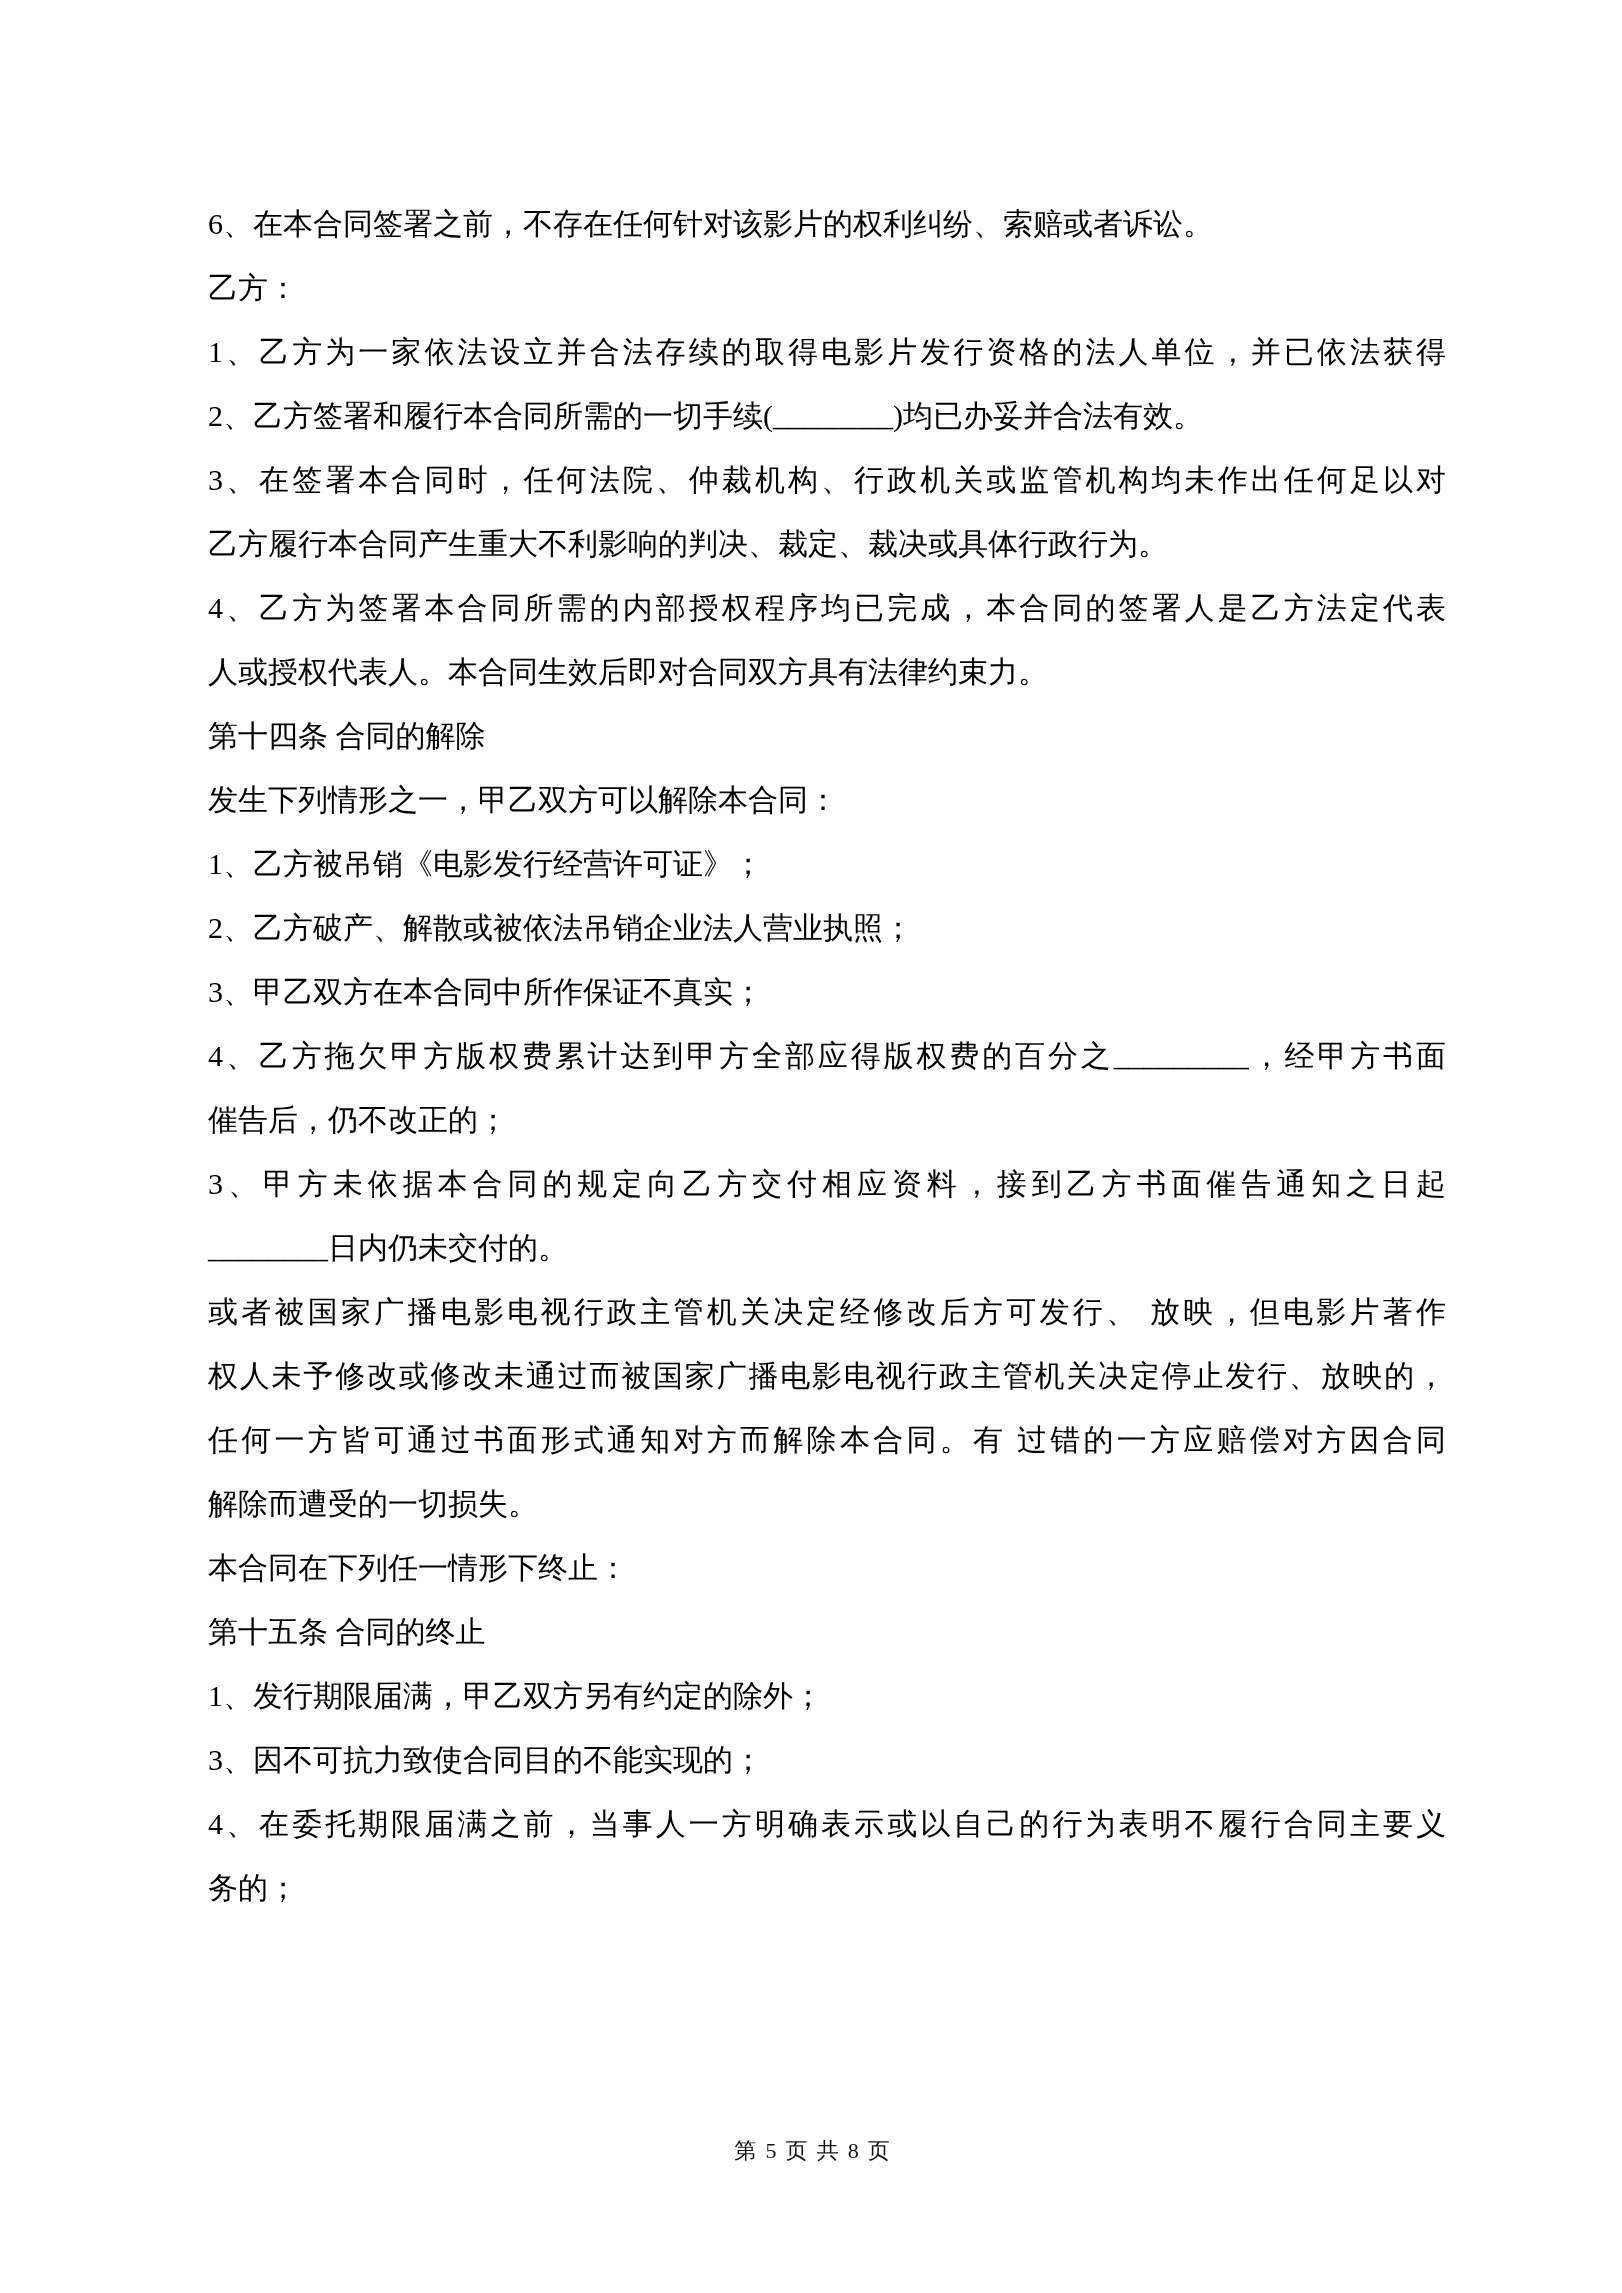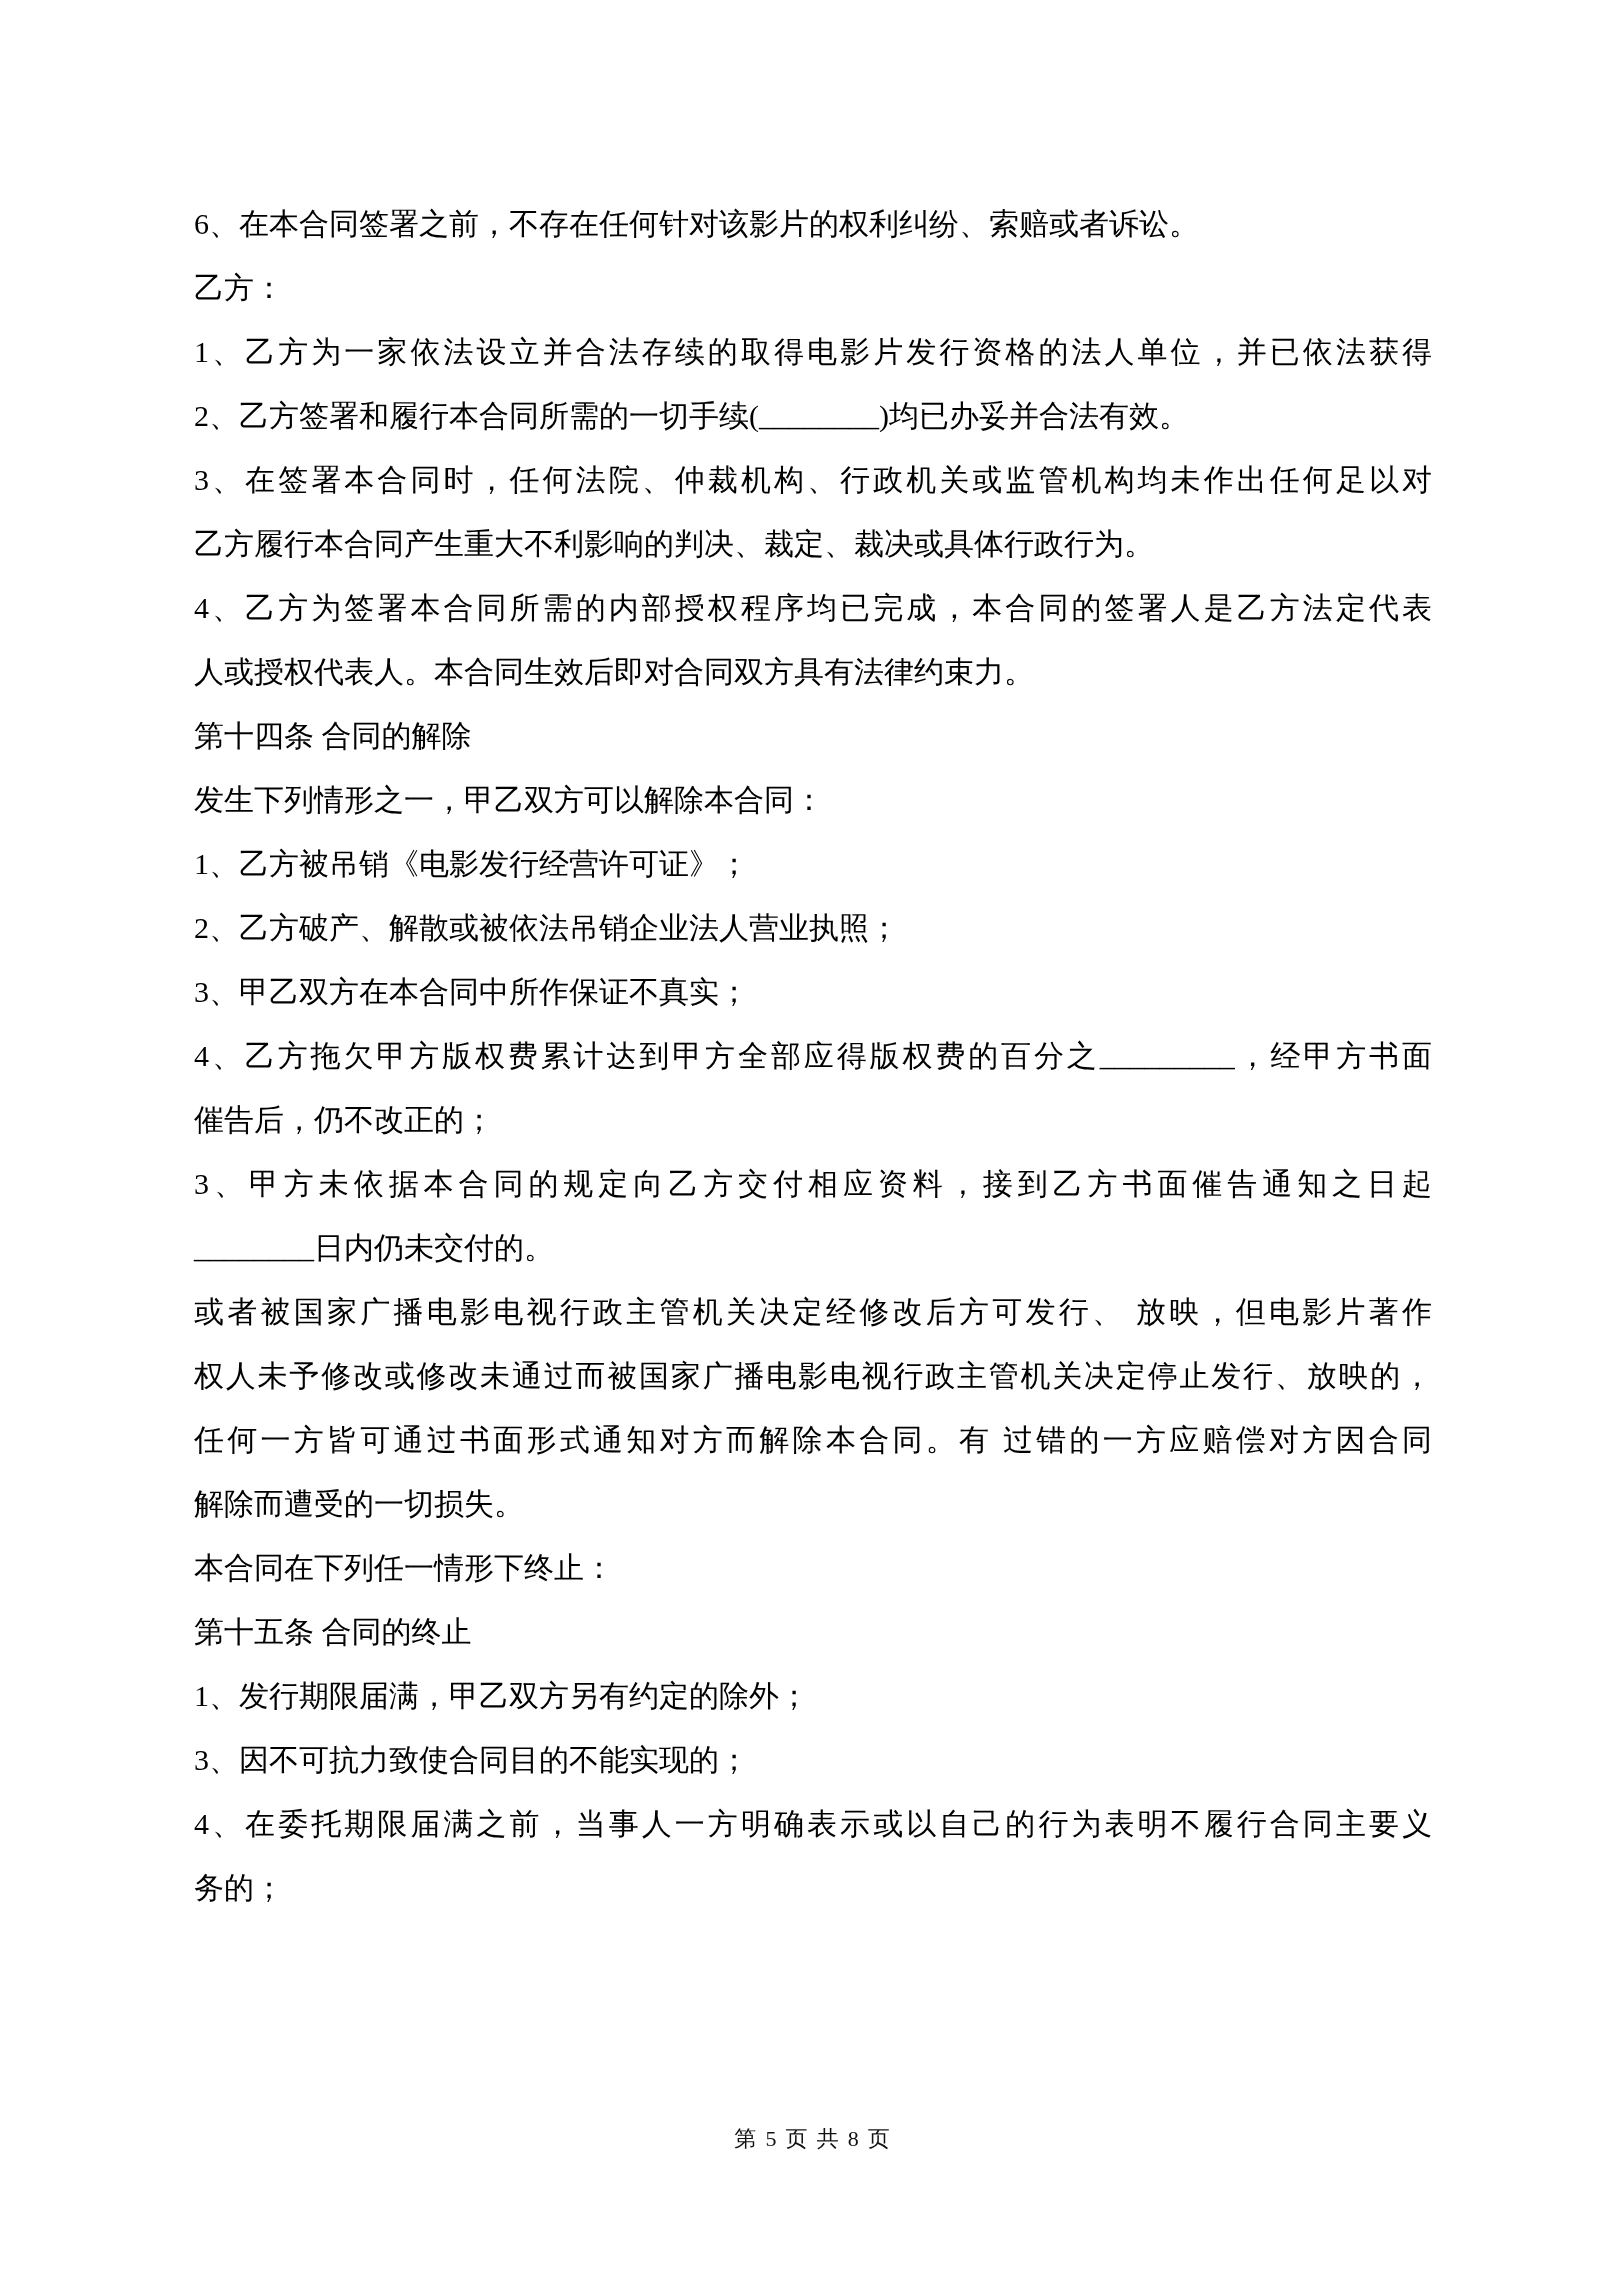--- a/index.html
+++ b/index.html
@@ -11,39 +11,39 @@
     position: relative;
     width: 1623px;
     height: 2294px;
     background: #ffffff;
     overflow: hidden;
     font-family: "Liberation Serif", "DejaVu Serif", serif;
     color: #000000;
   }
   .doc-body {
     position: absolute;
-    left: 194px;
+    left: 208px;
     top: 192px;
     width: 1238px;
   }
   .line {
     height: 64px;
     line-height: 64px;
     font-size: 30px;
     color: #000000;
     text-align: left;
     overflow: visible;
   }
   .line.j {
     text-align: justify;
     text-align-last: justify;
     text-justify: inter-character;
   }
   .footer {
-    margin-top: 20px;
+    margin-top: 32px;
     height: 36px;
     line-height: 36px;
     font-size: 22px;
     letter-spacing: 1.8px;
     text-align: center;
     color: #111111;
   }
 </style>
 </head>
 <body>

